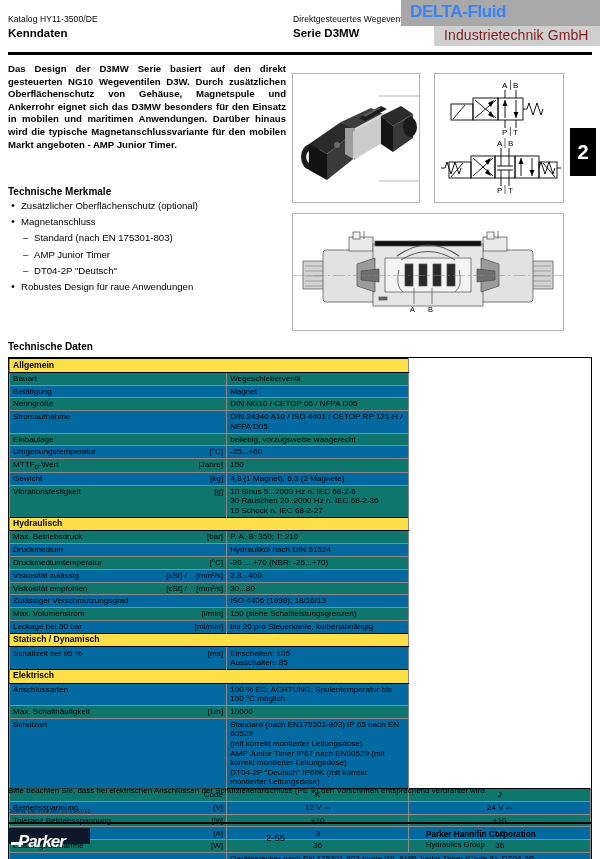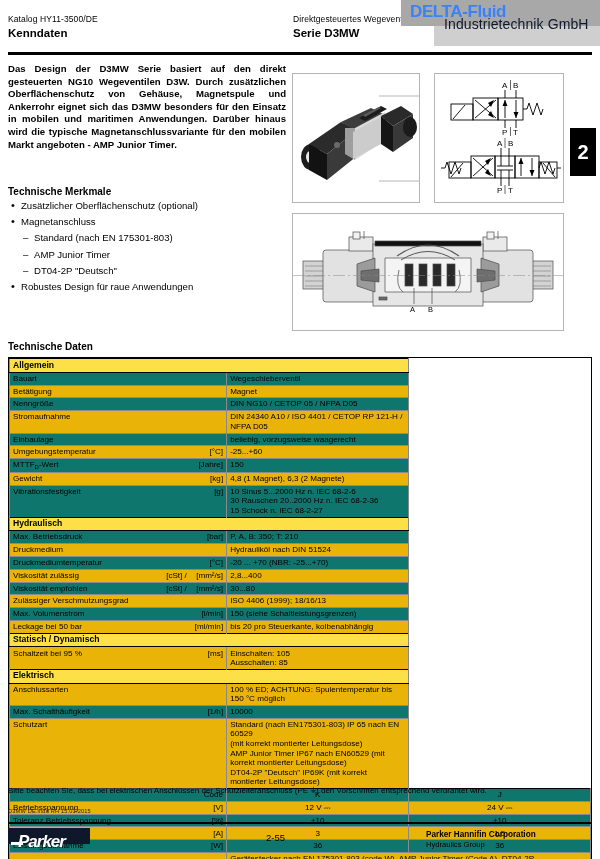--- a/index.html
+++ b/index.html
@@ -20,21 +20,21 @@
   .hdr-right { position:absolute; left:285px; top:0; width:300px; }
   .hdr-small { font-size:8.5px; line-height:11px; letter-spacing:.1px; }
   .hdr-big { font-size:11.5px; font-weight:bold; line-height:14px; margin-top:1px; }
   .hdr-rule { position:absolute; left:8px; top:52px; width:584px; height:2.5px; background:#000; }
 
   
   .watermark { position:absolute; left:401px; top:0px; width:199px; height:46px; z-index:6; pointer-events:none; }
   .wm-box1 { position:absolute; left:0px; top:0px; width:199px; height:26px; background:#a8a8a8; }
   .wm-box2 { position:absolute; left:33px; top:26px; width:166px; height:20px; background:#cfcfcf; }
   .wm-t1 { position:absolute; left:9px; top:-1px; font-size:17px; font-weight:bold; color:#3b82f6; letter-spacing:-.4px; line-height:26px; }
-  .wm-t2 { position:absolute; left:43px; top:14px; font-size:14px; color:#0f172a; letter-spacing:.1px; line-height:20px; font-weight:normal;text-align:center; }
+  .wm-t2 { position:absolute; left:43px; top:25px; font-size:14px; color:#7f1d1d; letter-spacing:.1px; line-height:20px; font-weight:normal;text-align:center; }
 
   
   .intro { position:absolute; left:8px; top:63px; width:278px; font-size:9.6px; line-height:12.6px; text-align:justify;font-weight:bold; }
   .feat-title { position:absolute; left:8px; top:186px; font-size:10px; font-weight:bold; }
   .feat-list { position:absolute; left:8px; top:200px; width:280px; font-size:9.6px; line-height:12px; }
   .feat-list .li { position:relative; padding-left:13px; margin-bottom:4.2px; }
   .feat-list .li:before { content:"\2022"; position:absolute; left:3px; top:-1px; font-size:11px; }
   .feat-list .sub { position:relative; padding-left:26px; margin-bottom:4.2px; }
   .feat-list .sub:before { content:"\2013"; position:absolute; left:15px; top:0px; }
 
@@ -47,21 +47,21 @@
   
   .td-title { position:absolute; left:8px; top:341px; font-size:10px; font-weight:bold; }
   .tbl-wrap { position:absolute; left:8px; top:357px; width:584px; border:1px solid #000; }
   table.spec { width:100%; border-collapse:collapse; font-size:8.1px; line-height:9.6px; }
   table.spec td { border-left:1px solid #8a8a8a; border-right:1px solid #8a8a8a; padding:1.1px 3px 1.1px 3px; vertical-align:top; }
   table.spec tr.grp td {
     background:#fde047; font-weight:bold; font-size:8.6px;
     border-top:1px solid #000; border-bottom:1px solid #000; padding:1.6px 3px;
   }
   table.spec tr.alt td { background:#0f766e; }
-  table.spec tr.wht td { background:#eab308;margin-top:7px; }
+  table.spec tr.wht td { background:#0369a1;margin-top:7px; }
   td.lab { width:218px; border-left:none; position:relative; padding-right:2px; }
   td.val { border-right:none; }
   .lab-row { display:flex; justify-content:space-between; align-items:baseline; }
   .lab-row .u { white-space:nowrap; padding-left:6px; }
   .u2 { display:inline-block; min-width:34px; text-align:right; }
   .ctr { text-align:center; }
   td.colK, td.colJ { width:183px; text-align:center; }
   .rowline td { border-bottom:1px solid #8a8a8a; }
   sub { font-size:6px; vertical-align:baseline; position:relative; top:2px; }
 

